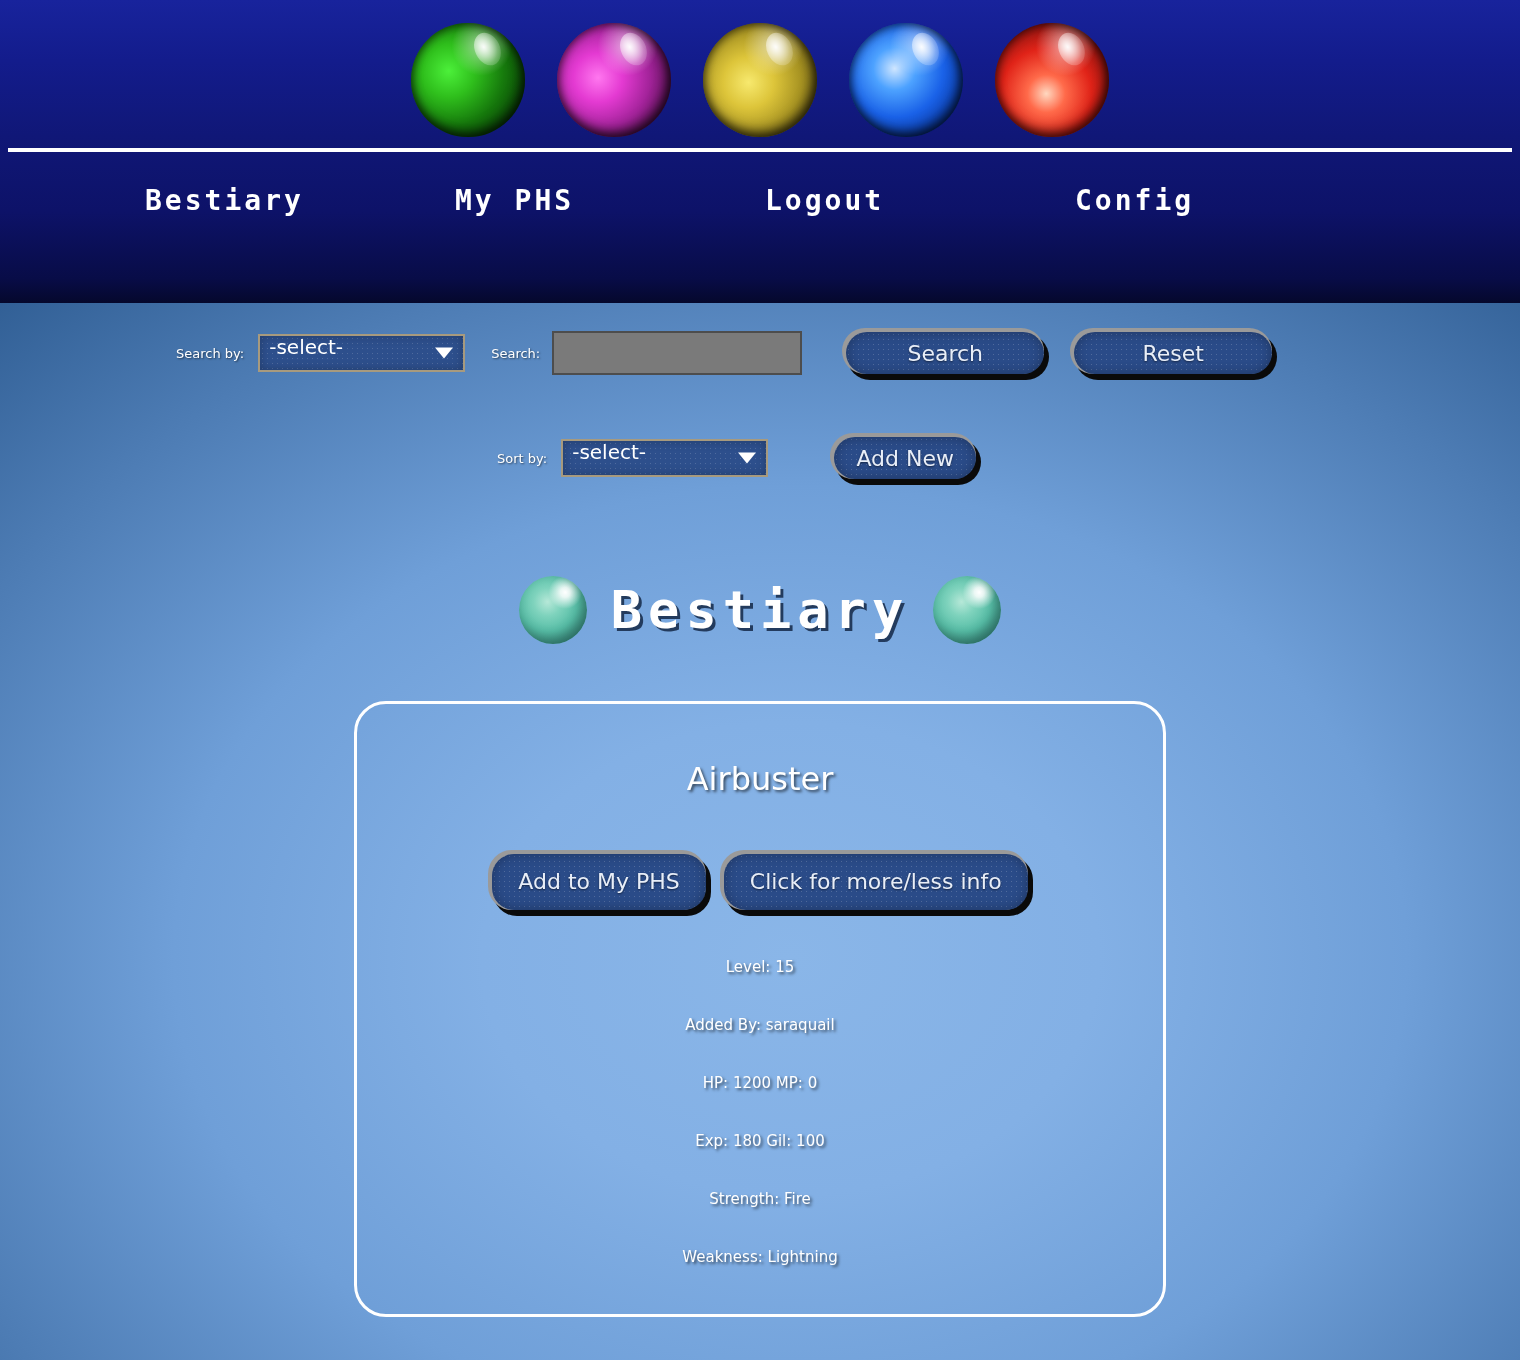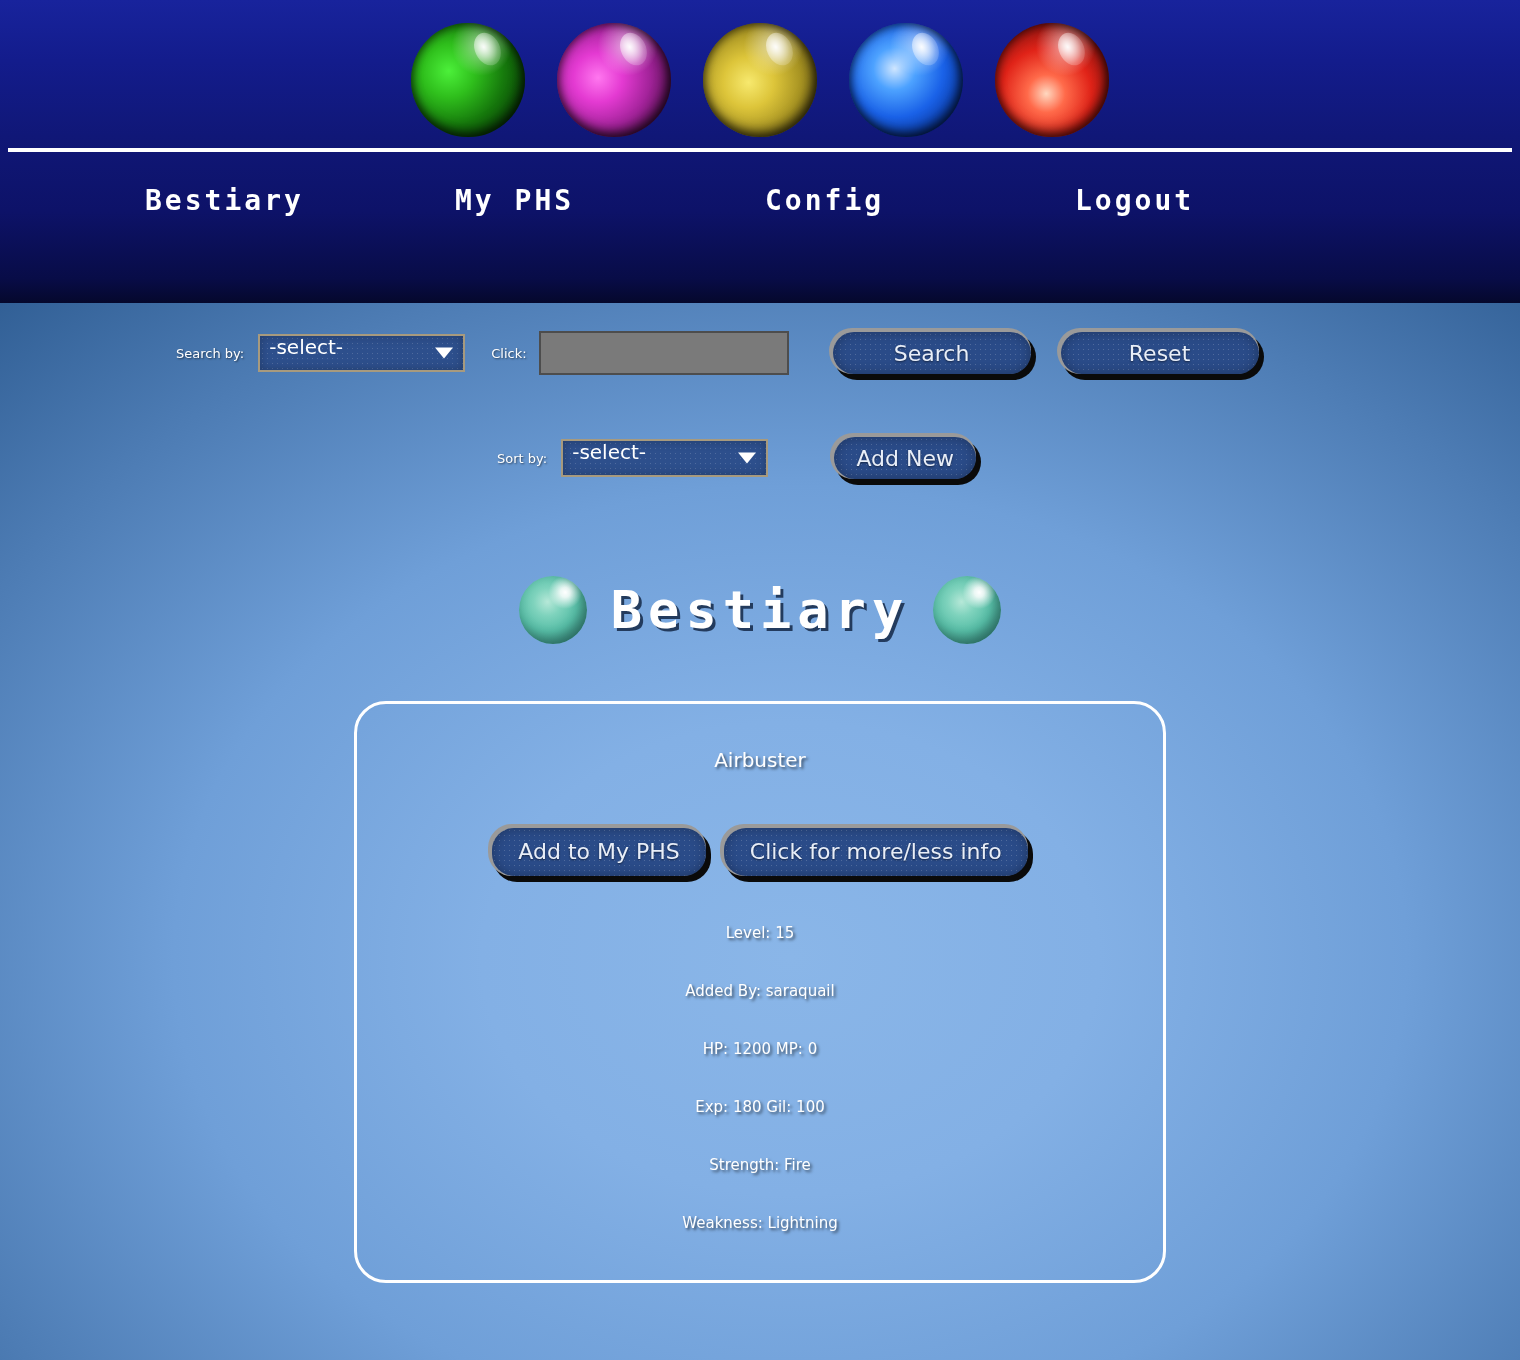--- a/index.html
+++ b/index.html
@@ -241,32 +241,32 @@
     width: 812px;
     margin: 26px auto 0 auto;
     border: 3px solid #ffffff;
     border-radius: 32px;
     padding: 44px 30px 44px 30px;
     text-align: center;
     background: transparent;
   }
   .monster-name {
     color: #ffffff;
-    font-size: 20px;
+    font-size: 32px;
     text-shadow: 2px 2px 3px rgba(0,0,0,0.6);
-    margin: 0 0 56px 0;
+    margin: 12px 0 56px 0;
     font-weight: normal;
   }
   .card-btn-row {
     display: flex;
     justify-content: center;
     gap: 18px;
     margin-bottom: 48px;
   }
-  .card-btn { height: 48px; padding: 6px 26px; }
+  .card-btn { height: 56px; padding: 6px 26px; }
 
   .stat-line {
     color: #ffffff;
     font-size: 15px;
     text-shadow: 2px 2px 3px rgba(0,0,0,0.6);
     margin: 0 0 40px 0;
   }
   .stat-line:last-child { margin-bottom: 4px; }
 </style>
 </head>
@@ -295,37 +295,37 @@
         <span class="rim"></span>
         <span class="shine"></span>
       </div>
   </div>
 
   <div id="header-rule"></div>
 
   <nav id="main-nav">
     <a class="nav-link" href="#">Bestiary</a>
     <a class="nav-link" href="#">My PHS</a>
+    <a class="nav-link" href="#">Logout</a>
     <a class="nav-link" href="#">Config</a>
-    <a class="nav-link" href="#">Logout</a>
   </nav>
 
 </header>
 
 <main id="content">
 
   <div id="search-row">
     <span class="field-label">Search by:</span>
 
     <div class="pseudo-select" id="search-by-select">
       <span>-select-</span>
       <span class="chev"></span>
     </div>
 
-    <span class="field-label" style="margin-left:26px">Click:</span>
+    <span class="field-label" style="margin-left:26px">Search:</span>
 
     <input id="search-input" type="text" placeholder="" style="">
 
     <button class="pill-btn" id="search-button">Search</button>
     <button class="pill-btn" id="reset-button">Reset</button>
   </div>
 
   <div id="sort-row">
     <span class="field-label">Sort by:</span>
 

